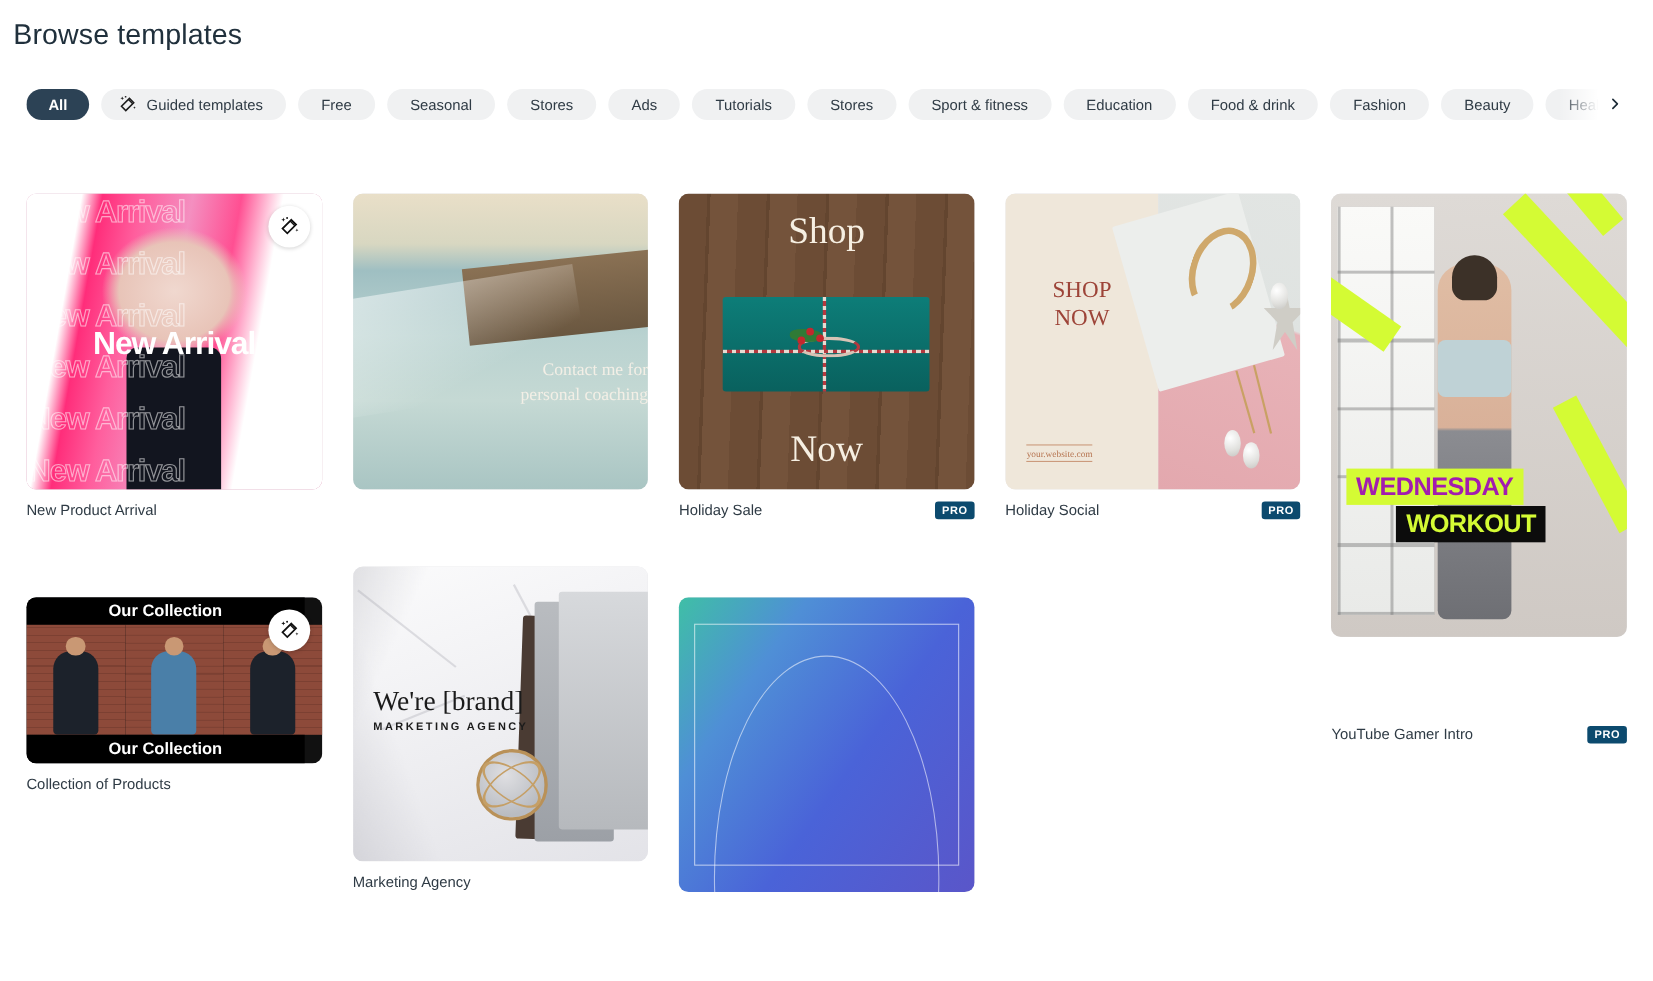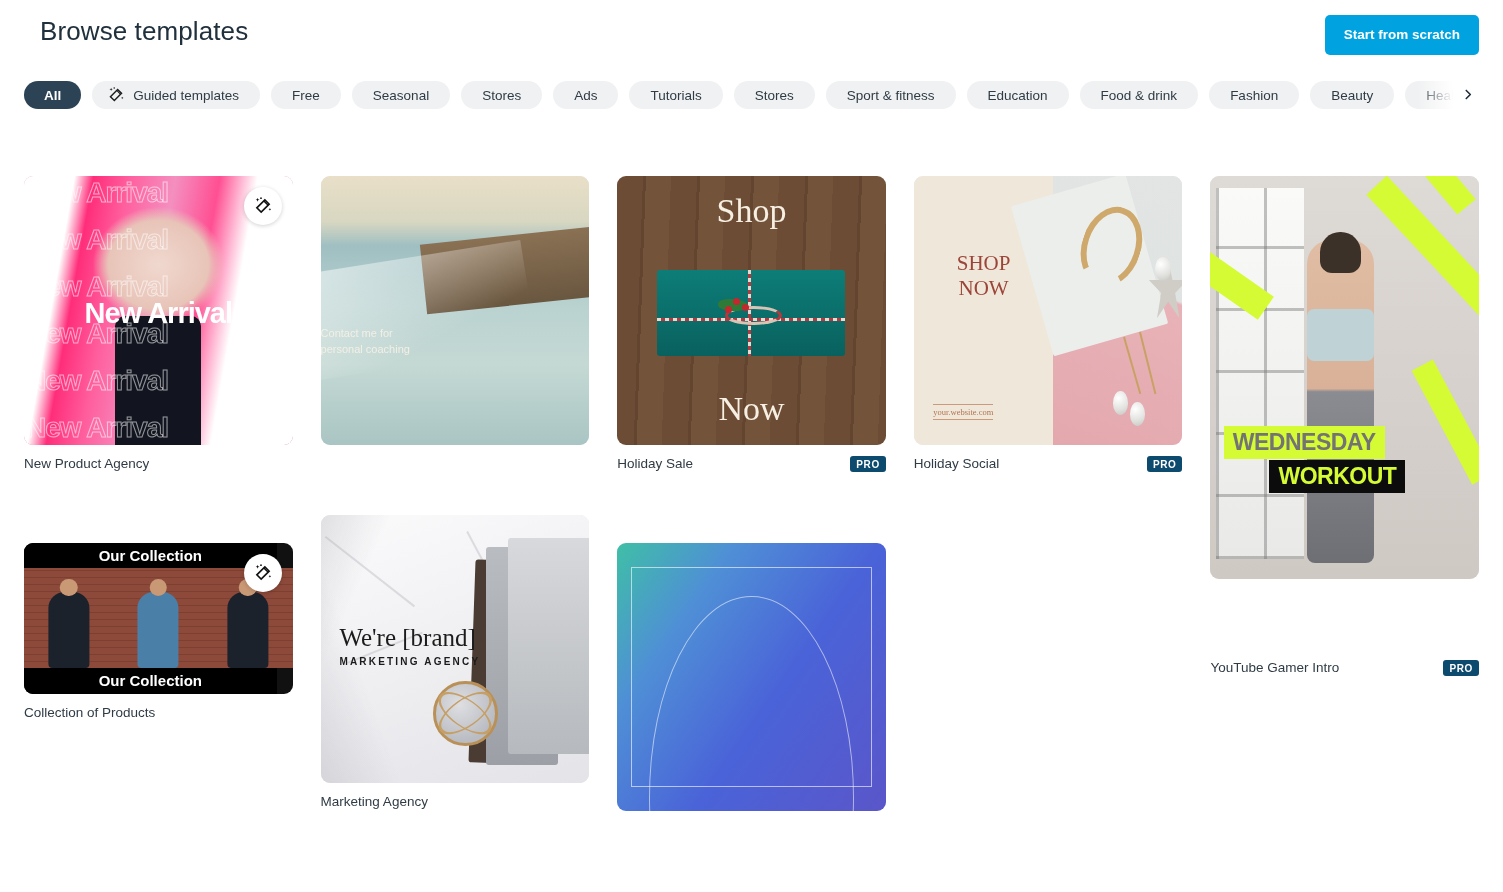--- a/index.html
+++ b/index.html
@@ -8,21 +8,21 @@
     width: 1503px; height: 892px;
     overflow: hidden;
     background: #ffffff;
     font-family: "Liberation Sans", sans-serif;
     -webkit-font-smoothing: antialiased;
   }
 
   
   .page-header {
     position: relative;
-    padding: 14px 24px 0 40px;
+    padding: 14px 24px 0 12px;
     height: 72px;
   }
   .page-title {
     font-size: 26px;
     font-weight: 400;
     color: #20303c;
     letter-spacing: 0.1px;
     margin: 0;
     line-height: 34px;
   }
@@ -294,50 +294,49 @@
         repeating-linear-gradient(0deg, rgba(120,120,120,.45) 0 3px, rgba(0,0,0,0) 3px 62px),
         linear-gradient(180deg,#fafaf8,#e9eae8); }
   .ww-body { position:absolute; left:36%; top:16%; width:25%; height:80%;
      background: linear-gradient(180deg,#e0bda4 0%, #d9b199 46%, #8b8c91 47%, #6e6f74 100%);
      border-radius:24px 24px 8px 8px; }
   .ww-top { position:absolute; left:36%; top:33%; width:25%; height:13%;
      background:#bfd2d6; border-radius:7px; }
   .ww-hair { position:absolute; left:41%; top:14%; width:15%; height:10%;
      background:#3c3128; border-radius:50% 50% 30% 30%; }
   .ww-diag { position:absolute; background:#d4fb34; transform-origin:center; }
-  .ww-t1 { position:absolute; left:5%; top:62%; background:#d4fb34; color:#737373;
+  .ww-t1 { position:absolute; left:5%; top:62%; background:#d4fb34; color:#a21caf;
      font-size:23px; font-weight:bold; padding:3px 9px; letter-spacing:-0.5px; }
   .ww-t2 { position:absolute; left:22%; top:70.5%; background:#0c0c0c; color:#d4fb34;
      font-size:23px; font-weight:bold; padding:3px 9px; letter-spacing:-0.5px; }
 
   
   .art-coach { position:absolute; inset:0;
      background: linear-gradient(180deg,#e9dfc8 0%, #d8d7c1 17%, #9fbfc2 26%, #b9d2d0 48%, #c5d9d4 70%, #a9c5c3 100%); }
   .cc-shore { position:absolute; left:38%; right:-6%; top:22%; height:26%;
      background: linear-gradient(180deg,#8a7154,#6a5740); transform: rotate(-6deg); }
   .cc-surf { position:absolute; left:-6%; right:22%; top:30%; height:40%;
      background: linear-gradient(160deg, rgba(255,255,255,.55), rgba(255,255,255,0) 70%);
      transform: rotate(-9deg); }
-  .cc-t { position:absolute; left:0; right:0; top:56%; text-align:left;
-     font-family:Liberation Sans, sans-serif; font-size:11px; color:#f3efe6; line-height:1.4; }
+  .cc-t { position:absolute; left:0; right:0; top:56%; text-align:right;
+     font-family:Liberation Serif, serif; font-size:16px; color:#f3efe6; line-height:1.4; }
 
   
   .art-blue { position:absolute; inset:0;
      background: linear-gradient(125deg,#3fbfa6 0%, #4f8fd6 26%, #4a63d8 58%, #5a56c9 100%); }
   .bl-frame { position:absolute; left:5%; right:5%; top:9%; bottom:9%;
      border:1px solid rgba(255,255,255,.6); }
   .bl-arc { position:absolute; left:12%; right:12%; top:20%; height:150%;
      border:1px solid rgba(255,255,255,.55); border-radius:50%; }
 </style>
 </head>
 <body>
 
 <div class="page-header">
   <h1 class="page-title">Browse templates</h1>
-  <button class="start-scratch-btn">Start from scratch</button>
 </div>
 
 <div class="chips-wrap">
   <div class="chips-scroller">
 
     <button class="chip active">All</button>
 
     <button class="chip with-icon">
       <span class="chip-wand">
         <svg viewBox="0 0 24 24" width="18" height="18" aria-hidden="true">
@@ -396,21 +395,21 @@
         <svg viewBox="0 0 24 24" aria-hidden="true">
           <path d="M14.2 4.6l5.2 5.2-9.6 9.6-5.2-5.2z" fill="none" stroke="#111" stroke-width="1.9"></path>
           <path d="M13.0 5.9l5.2 5.2" stroke="#111" stroke-width="1.6"></path>
           <path d="M5.5 2.2l.6 1.7 1.7.6-1.7.6-.6 1.7-.6-1.7-1.7-.6 1.7-.6z" fill="#111"></path>
           <path d="M20.3 14.2l.45 1.25 1.25.45-1.25.45-.45 1.25-.45-1.25-1.25-.45 1.25-.45z" fill="#111"></path>
           <circle cx="9.6" cy="2.6" r="1.05" fill="#111"></circle>
         </svg>
       </div>
     </div>
     <div class="card-footer">
-      <span class="card-title">New Product Agency</span>
+      <span class="card-title">New Product Arrival</span>
     </div>
   </div>
 
   <div class="card">
     <div class="thumb wide">
       <div class="thumb-inner">
         <div class="art-collection">
           <div class="cp-strip" style="top:0">Our Collection</div>
           <div class="cp-photos">
             <div class="cp-photo">

